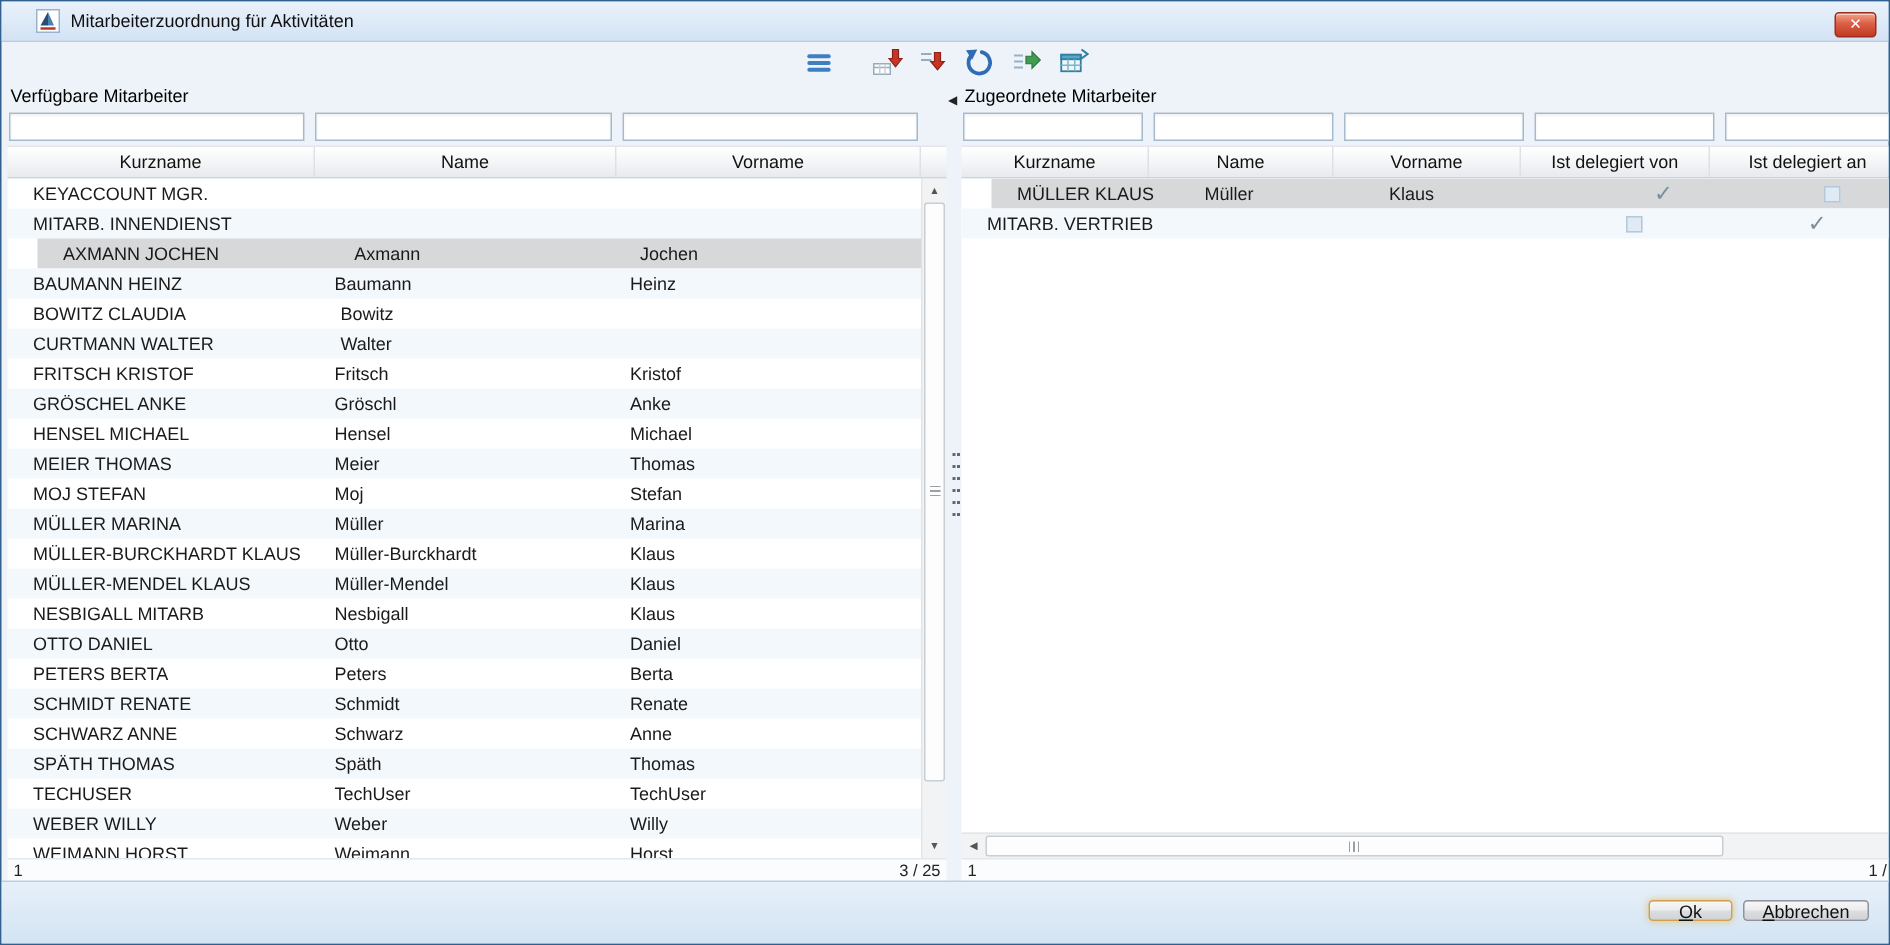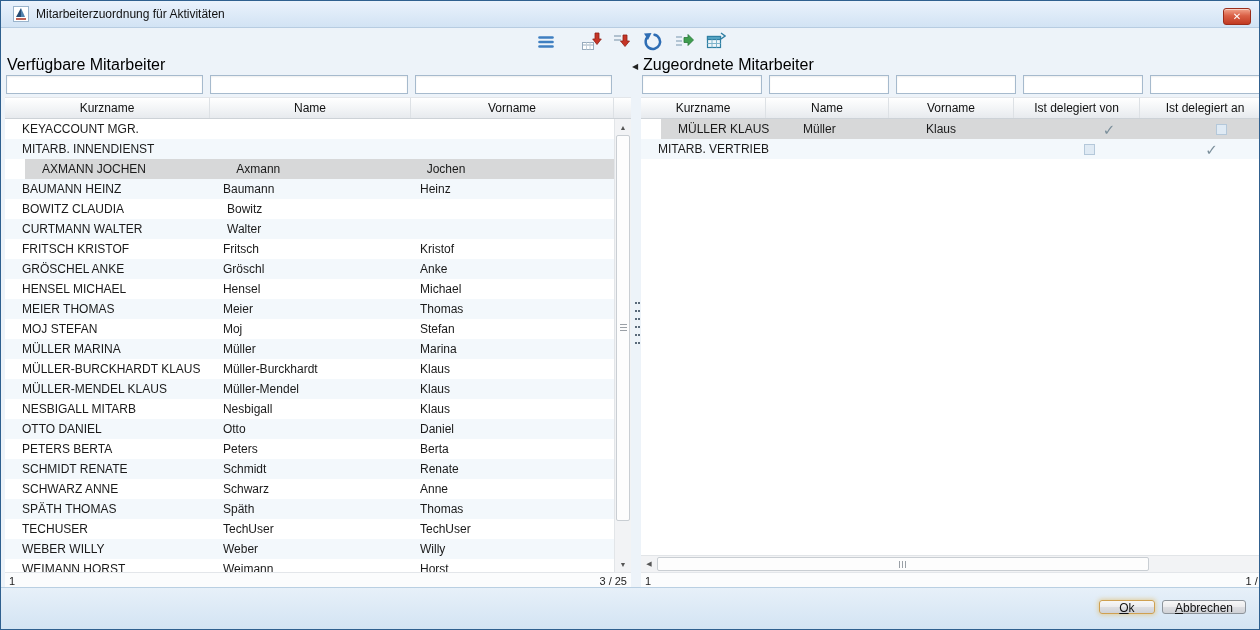--- a/index.html
+++ b/index.html
@@ -2,37 +2,37 @@
 <html lang="de"><head>
 <meta charset="utf-8">
 <style>
   html,body{margin:0;padding:0;background:#fff;}
   .window,.window *{box-sizing:border-box;}
   .window{position:relative;width:1260px;height:630px;border:1px solid #2f608f;background:#edf3f9;
     font-family:"Liberation Sans","DejaVu Sans",sans-serif;overflow:hidden;}
 
   
   .titlebar{position:absolute;left:0;right:0;top:0;height:27px;display:flex;align-items:center;
-    background:linear-gradient(#eaf2fc,#d2e3f4);border-bottom:1px solid #b7cce1;padding:0 9px;}
+    background:linear-gradient(#eaf2fc,#d2e3f4);border-bottom:1px solid #b7cce1;padding:0 20px;}
   .app-icon{width:16px;height:16px;margin:0 7px 0 3px;display:inline-flex;}
   .title{font-size:12px;color:#111;}
   .close-btn{position:absolute;top:7px;right:8px;width:28px;height:17px;border:1px solid #9c2d1a;border-radius:3px;
     background:linear-gradient(#f2a48c,#da6046 45%,#c13a22);color:#fff;font-size:10px;font-weight:bold;
     display:flex;align-items:center;justify-content:center;box-shadow:inset 0 1px 0 rgba(255,255,255,.5);}
 
   
   .toolbar{position:absolute;left:0;right:0;top:27px;height:28px;display:flex;align-items:center;justify-content:center;gap:5px;}
   .tbtn{width:26px;height:24px;display:flex;align-items:center;justify-content:center;border:1px solid transparent;border-radius:2px;}
   .tbtn.first{margin-right:14px;}
 
   
   .panel{position:absolute;top:56px;height:531px;}
   .left-panel{left:4px;width:626px;}
   .right-panel{left:640px;width:630px;}
-  .panel-title{position:absolute;top:0;left:2px;height:16px;font-size:16px;line-height:15px;color:#000;white-space:nowrap;}
+  .panel-title{position:absolute;top:0;left:2px;height:16px;font-size:12px;line-height:15px;color:#000;white-space:nowrap;}
   .filter-row{position:absolute;top:16px;left:0;height:24px;display:flex;gap:7px;padding:2px 1px;}
   .left-panel .filter-row{right:18px;}
   .right-panel .filter-row{right:0;}
   .filter{flex:1;min-width:0;height:19px;border:1px solid #a6bacd;background:#fff;outline:none;
     box-shadow:inset 0 1px 2px rgba(0,0,0,.07);font:inherit;font-size:12px;padding:0 3px;}
   .header-row{position:absolute;left:0;right:0;top:40px;height:22px;display:flex;
     background:linear-gradient(#ffffff,#f2f4f6 55%,#e7eaee);border-top:1px solid #e3e6ea;border-bottom:1px solid #cdd2d7;}
   .hcell{font-size:12px;text-align:center;line-height:20px;border-right:1px solid #dde1e5;color:#111;
     overflow:hidden;white-space:nowrap;}
   .tbody{position:absolute;left:0;top:62px;overflow:hidden;background:#fff;}

